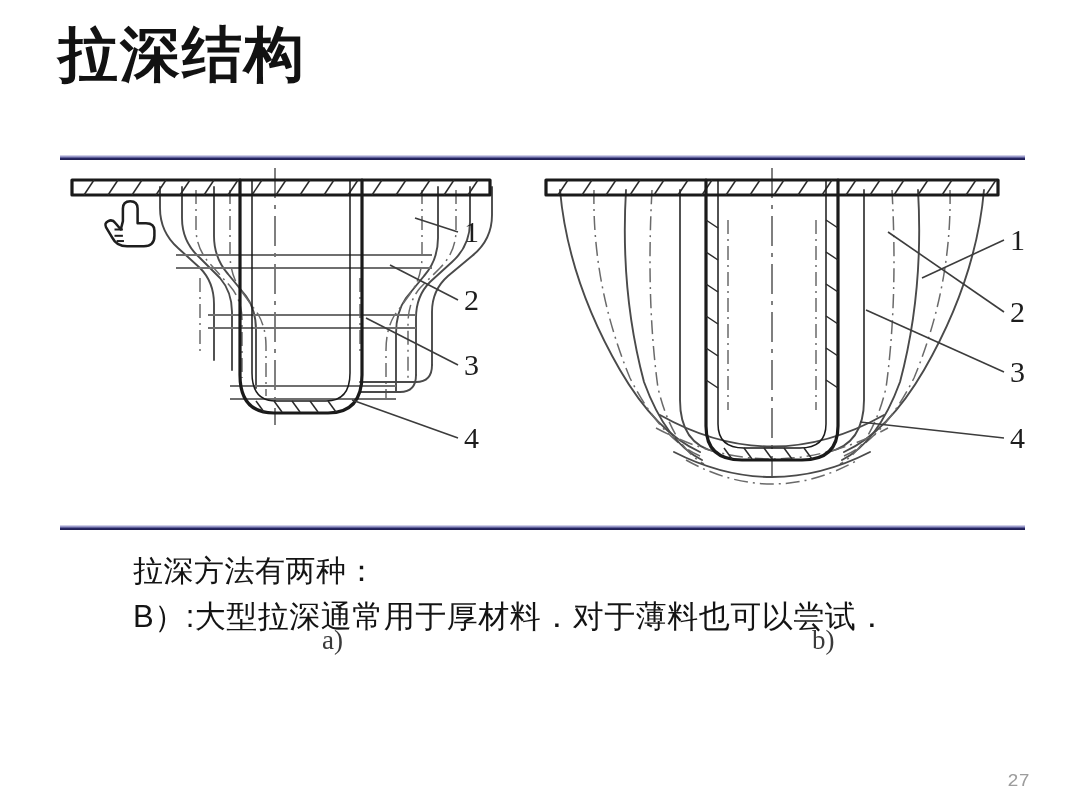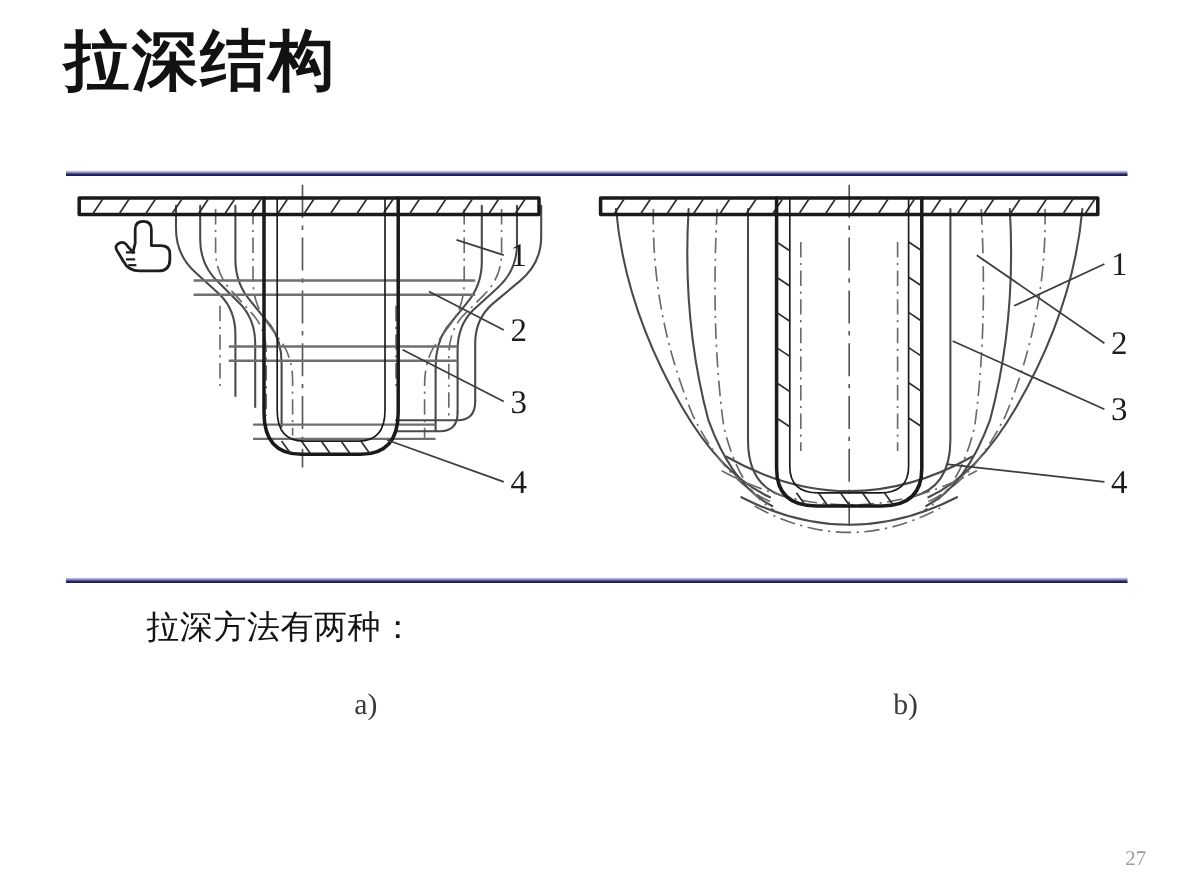--- a/index.html
+++ b/index.html
@@ -85,25 +85,25 @@
     line-height: 46px;
     color: #141414;
     white-space: nowrap;
     letter-spacing: 0.5px;
   }
   .body-line.lead { font-size: 30px; }
 
   
   .page-number {
     position: absolute;
-    right: 38px;
+    right: 50px;
     bottom: 18px;
     font-size: 19px;
     color: #9d9d9d;
-    font-family: Liberation Serif, serif;
+    font-family: Liberation Mono, monospace;
   }
 
   
   .leader-num {
     font-family: "Liberation Serif", "DejaVu Serif", serif;
     font-size: 30px;
     fill: #1d1d1d;
   }
 
   .ln      { stroke: #3c3c3c; stroke-width: 1.6; fill: none; }
@@ -324,17 +324,18 @@
       </svg>
     </div>
 
     <div class="fig-caption cap-a">a)</div>
 
     <div class="fig-caption cap-b">b)</div>
   </div>
 
   <div class="body-text">
     <div class="body-line lead">拉深方法有两种：</div>
+    <div class="body-line">B）:大型拉深通常用于厚材料．对于薄料也可以尝试．</div>
   </div>
 
   <div class="page-number">27</div>
 
 </div>
 
 </body></html>

